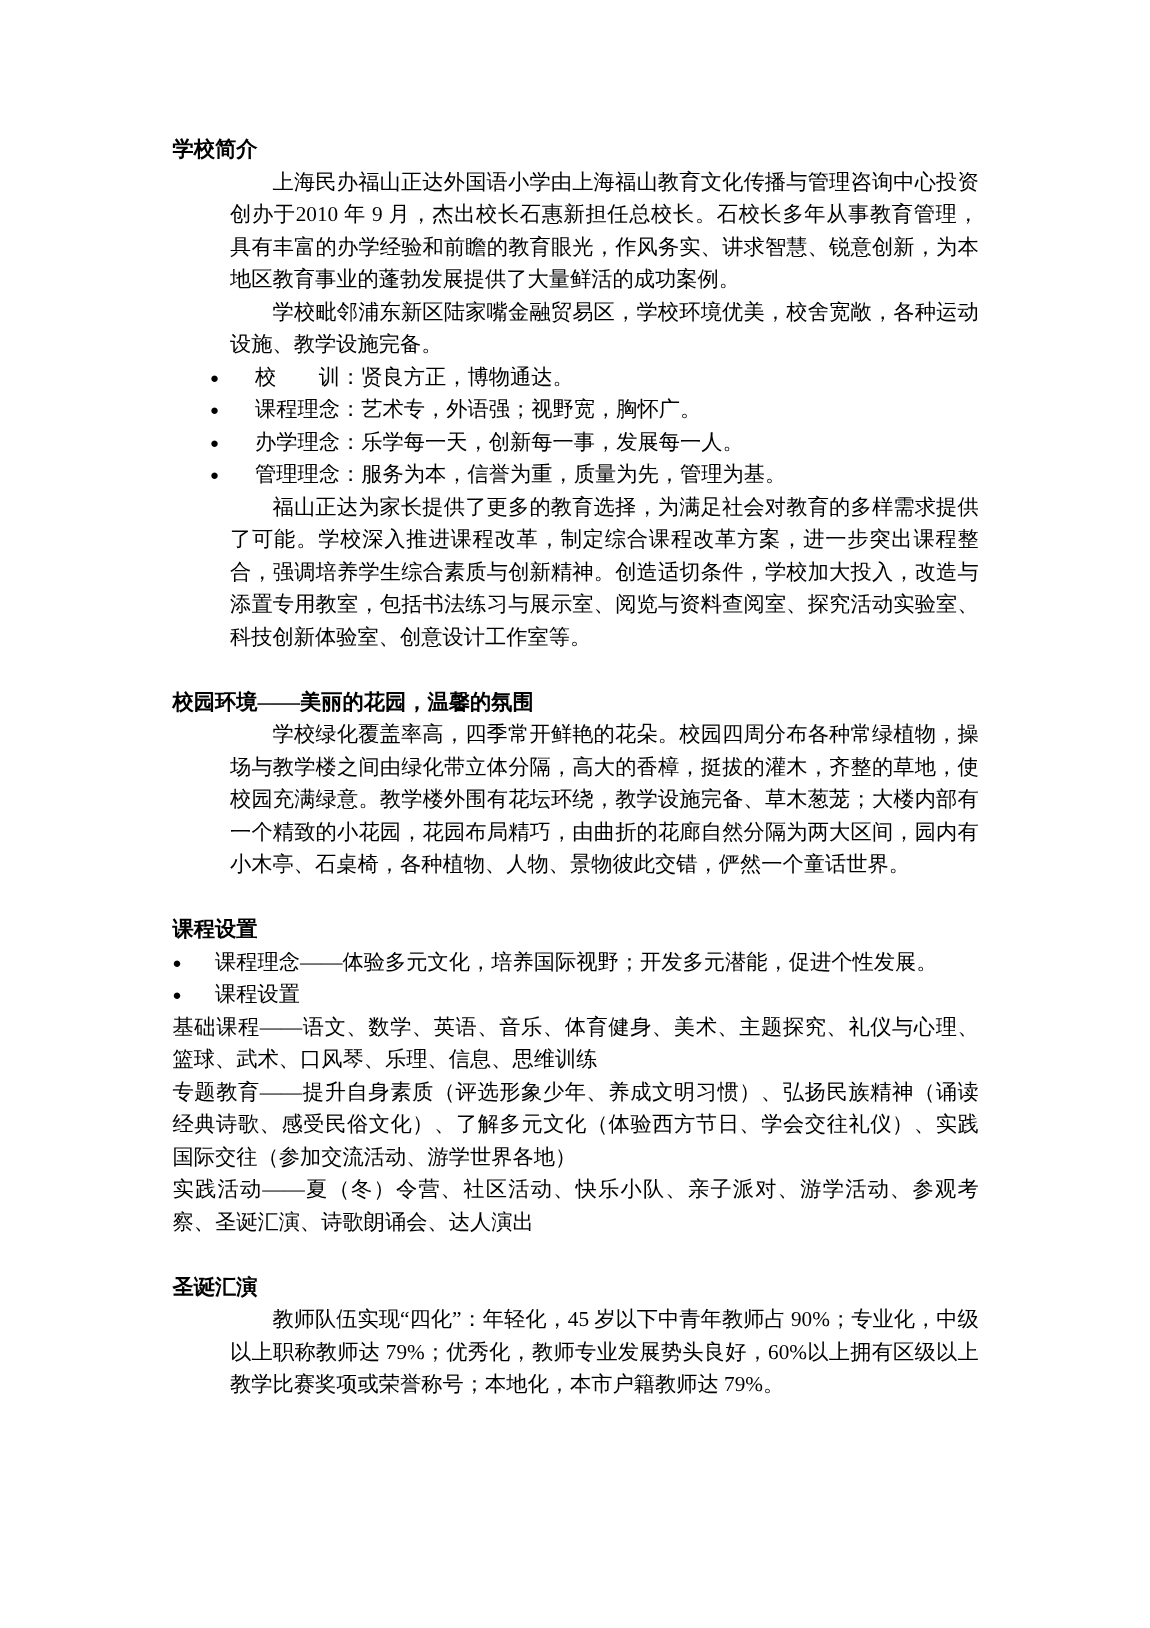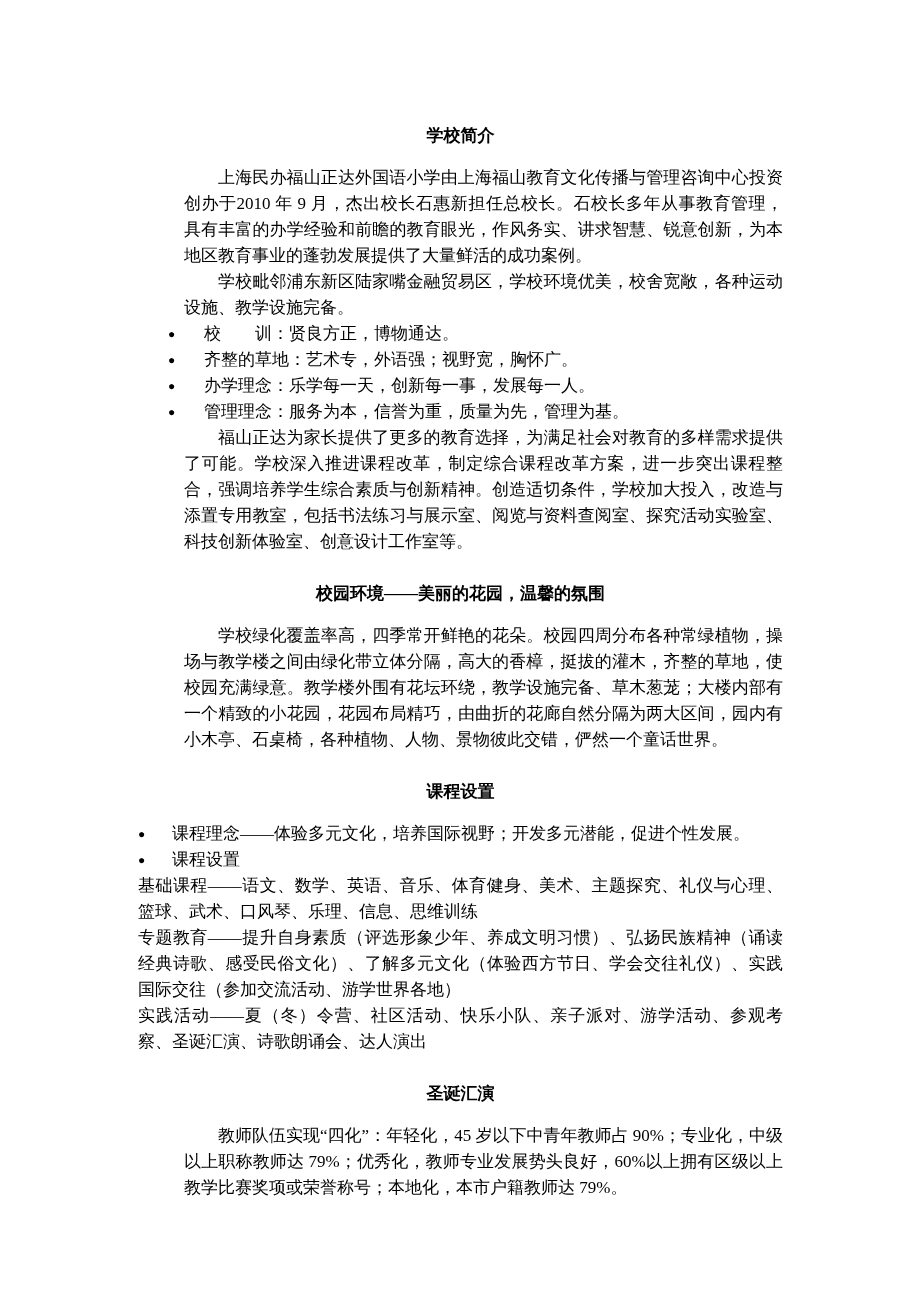--- a/index.html
+++ b/index.html
@@ -12,25 +12,24 @@
     width: 920px;
     min-height: 1302px;
     background: #ffffff;
     color: #000000;
     padding: 107px 137px 90px 138px;
     font-family: "Liberation Serif", "DejaVu Serif", serif;
     font-size: 17px;
     line-height: 26px;
   }
   .heading {
-    margin: 16px;
+    margin: 0;
     font-size: 17px;
     font-weight: bold;
     line-height: 26px;
-    text-align: center;
   }
   .para {
     margin: 0;
     text-align: justify;
   }
   .indent {
     text-indent: 2em;
     margin-left: 46px;
   }
   .doc-section { margin: 0; }
@@ -62,21 +61,21 @@
     <h1 class="heading">学校简介</h1>
     <p class="para indent">上海民办福山正达外国语小学由上海福山教育文化传播与管理咨询中心投资创办于2010 年 9 月，杰出校长石惠新担任总校长。石校长多年从事教育管理，具有丰富的办学经验和前瞻的教育眼光，作风务实、讲求智慧、锐意创新，为本地区教育事业的蓬勃发展提供了大量鲜活的成功案例。</p>
     <p class="para indent">学校毗邻浦东新区陆家嘴金融贸易区，学校环境优美，校舍宽敞，各种运动设施、教学设施完备。</p>
     <ul class="bullet-list indented">
       <li class="bullet-item">
         <span class="bullet-marker">●</span>
         <span class="bullet-text">校　　训：贤良方正，博物通达。</span>
       </li>
       <li class="bullet-item">
         <span class="bullet-marker">●</span>
-        <span class="bullet-text">齐整的草地：艺术专，外语强；视野宽，胸怀广。</span>
+        <span class="bullet-text">课程理念：艺术专，外语强；视野宽，胸怀广。</span>
       </li>
       <li class="bullet-item">
         <span class="bullet-marker">●</span>
         <span class="bullet-text">办学理念：乐学每一天，创新每一事，发展每一人。</span>
       </li>
       <li class="bullet-item">
         <span class="bullet-marker">●</span>
         <span class="bullet-text">管理理念：服务为本，信誉为重，质量为先，管理为基。</span>
       </li>
     </ul>

